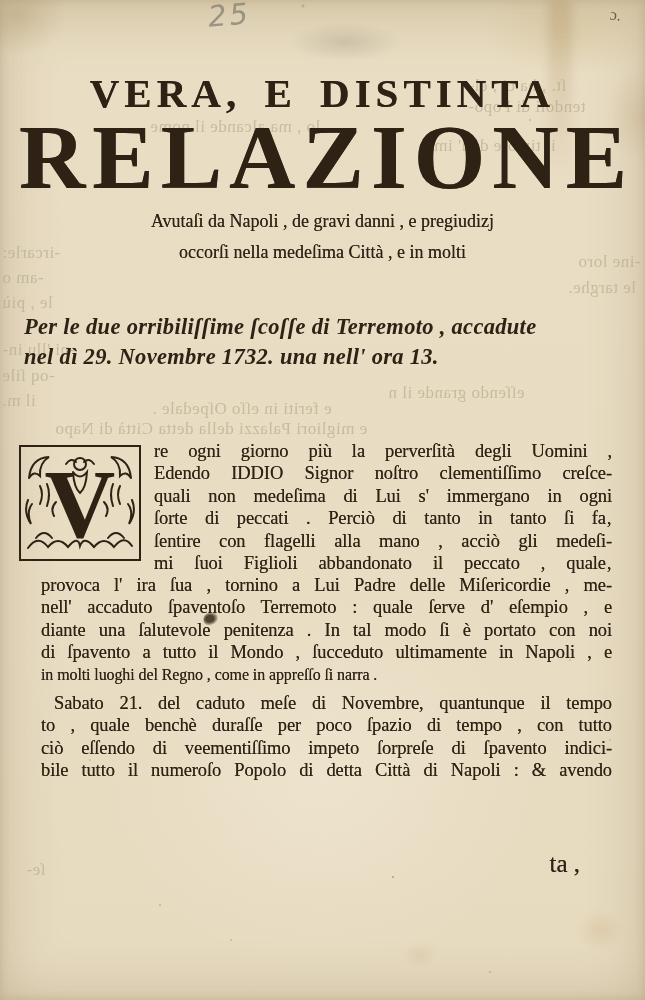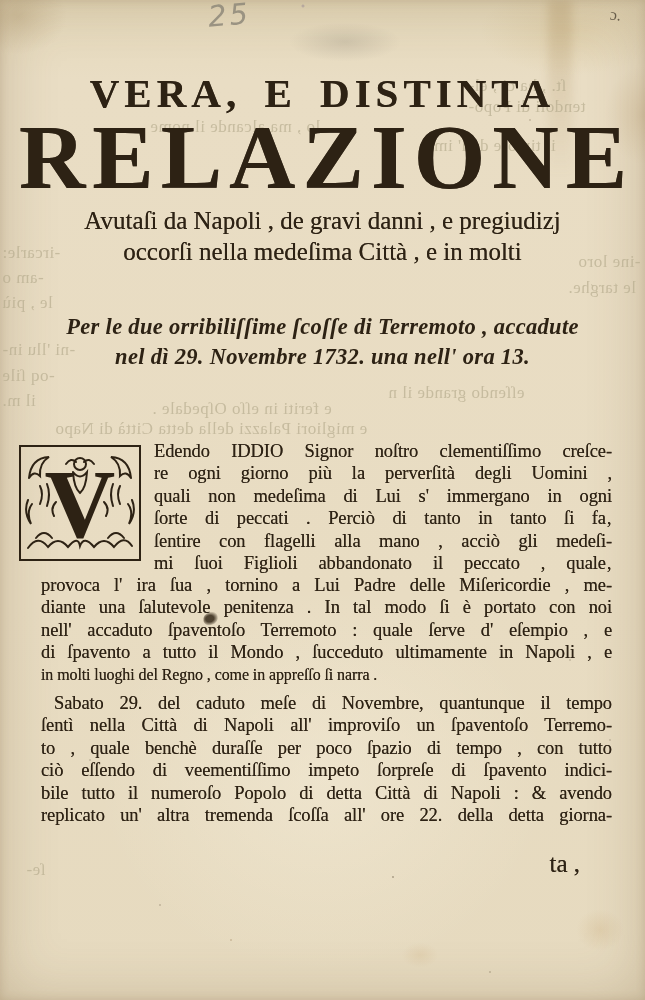--- a/index.html
+++ b/index.html
@@ -61,22 +61,22 @@
   .inkish{ text-shadow:0 0 .5px rgba(45,34,20,.75); }
   .title1{
     position:absolute; top:70px; left:0; right:0; text-align:center; line-height:1;
     font-size:41px; font-weight:bold; letter-spacing:5px; word-spacing:8px; margin:3px;
   }
   .title2{
     position:absolute; top:111px; left:8px; right:0; text-align:center; line-height:1;
     font-size:92px; font-weight:bold; letter-spacing:7px; margin:0;
   }
   .subtitle{ position:absolute; top:206px; left:28px; right:28px; text-align:center; }
-  .subtitle .sline{ font-size:25px; line-height:30.5px; }
-  .occasion{ position:absolute; top:312px; left:24px; right:24px; text-align:center; font-style:italic; }
+  .subtitle .sline{ font-size:18px; line-height:30.5px; }
+  .occasion{ position:absolute; top:312px; left:24px; right:24px; text-align:left; font-style:italic; }
   .occasion .sline{ font-size:22.5px; line-height:30px; font-weight:bold; text-shadow:none; letter-spacing:.3px; }
   .dropcap{ position:absolute; left:16px; top:442px; }
   .dc-stroke{ stroke:var(--ink,#2d2214); fill:none; stroke-width:2; stroke-linecap:round; }
   .dc-fill{ fill:var(--ink,#2d2214); }
   .body-lines{ position:absolute; }
   .body-lines .bline{
     font-size:18.5px; line-height:22.4px; text-align:justify; text-align-last:justify;
     letter-spacing:-.1px;
   }
   .p1top{ left:154px; top:440px; width:458px; }
@@ -150,43 +150,41 @@
     <path class="dc-stroke" d="M50,22 Q55,15 60,20"></path>
     <path class="dc-stroke" d="M78,22 Q73,15 68,20"></path>
 
     <path class="dc-stroke" d="M24,44 q4,8 0,18 M31,42 q4,10 0,22 M97,42 q-4,10 0,22 M104,44 q-4,8 0,18"></path>
     <path class="dc-stroke" d="M40,60 q-6,6 -2,14 M88,60 q6,6 2,14"></path>
 
     <text class="dc-fill" x="64" y="95" text-anchor="middle" style="font-family:'Liberation Serif','DejaVu Serif',serif;font-size:98px;font-weight:bold;">V</text>
   </svg>
 
   <div class="body-lines p1top inkish">
+      <div class="bline">re ogni giorno più la perverſità degli Uomini ,</div>
       <div class="bline">Edendo IDDIO Signor noſtro clementiſſimo creſce-</div>
-      <div class="bline">re ogni giorno più la perverſità degli Uomini ,</div>
       <div class="bline">quali non medeſima di Lui s' immergano in ogni</div>
       <div class="bline">ſorte di peccati . Perciò di tanto in tanto ſi fa‚</div>
       <div class="bline">ſentire con flagelli alla mano , acciò gli medeſi-</div>
       <div class="bline">mi ſuoi Figlioli abbandonato il peccato , quale‚</div>
     </div>
 
   <div class="body-lines p1rest inkish">
       <div class="bline">provoca l' ira ſua , tornino a Lui Padre delle Miſericordie , me-</div>
+      <div class="bline">nell' accaduto ſpaventoſo Terremoto : quale ſerve d' eſempio , e</div>
       <div class="bline">diante una ſalutevole penitenza . In tal modo ſi è portato con noi</div>
-      <div class="bline">nell' accaduto ſpaventoſo Terremoto : quale ſerve d' eſempio , e</div>
       <div class="bline">di ſpavento a tutto il Mondo , ſucceduto ultimamente in Napoli , e</div>
     </div>
 
   <div class="p1last inkish">in molti luoghi del Regno , come in appreſſo ſi narra .</div>
 
   <div class="body-lines p2 inkish">
-      <div class="bline">Sabato 29. del caduto meſe di Novembre, quantunque il tempo</div>
-      <div class="bline">ſentì nella Città di Napoli all' improviſo un ſpaventoſo Terremo-</div>
+      <div class="bline">Sabato 21. del caduto meſe di Novembre, quantunque il tempo</div>
       <div class="bline">to , quale benchè duraſſe per poco ſpazio di tempo , con tutto</div>
       <div class="bline">ciò eſſendo di veementiſſimo impeto ſorpreſe di ſpavento indici-</div>
       <div class="bline">bile tutto il numeroſo Popolo di detta Città di Napoli : &amp; avendo</div>
-      <div class="bline">replicato un' altra tremenda ſcoſſa all' ore 22. della detta giorna-</div>
     </div>
 
   <div class="catchword inkish">ta ,</div>
 
   <div class="ink-blot"></div>
 
 </div>
 
 </body></html>

